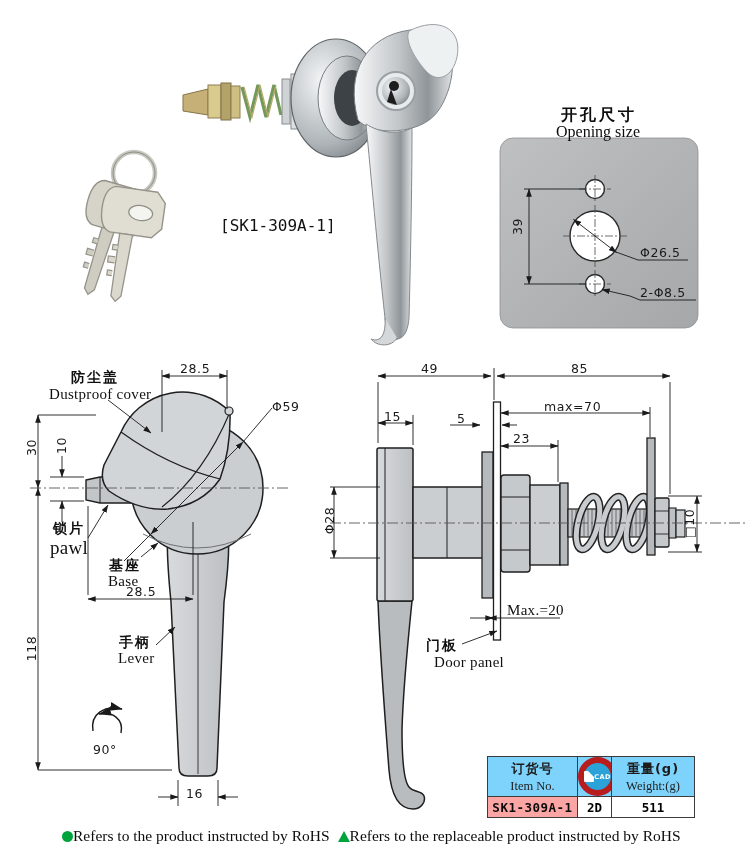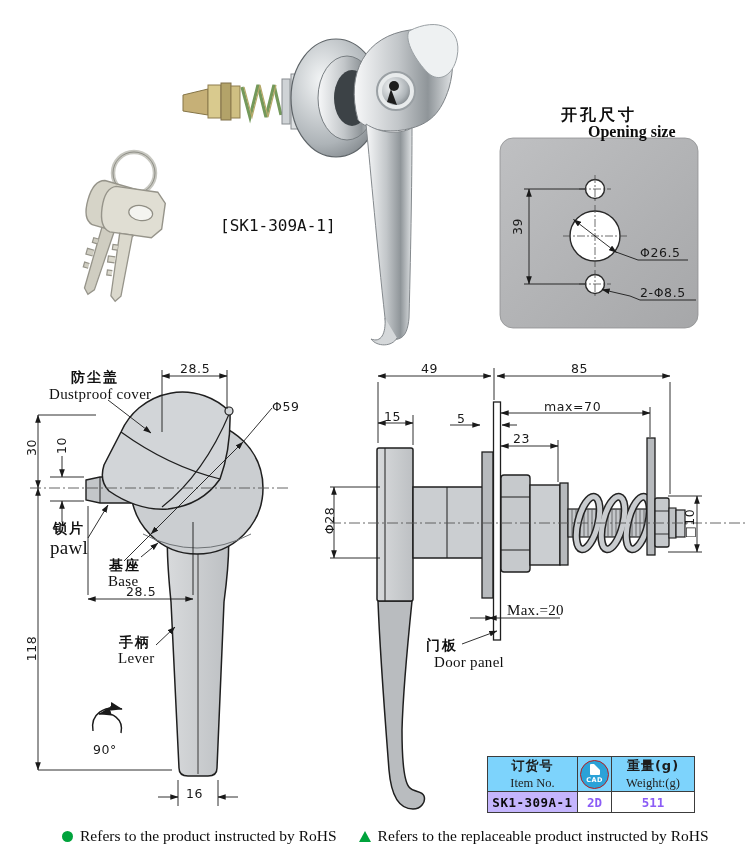--- a/index.html
+++ b/index.html
@@ -15,34 +15,34 @@
   .title-cn{font:bold 16px "DejaVu Sans",sans-serif;letter-spacing:3px;color:#0d0d0d;}
   .title-en{font:16px "Liberation Serif",serif;color:#0d0d0d;}
   
   .spec-table{position:absolute;left:487px;top:756px;width:207px;border:1.6px solid #3c3c3c;
               border-collapse:collapse;table-layout:fixed;}
   .spec-table td{border:1.4px solid #3c3c3c;text-align:center;vertical-align:middle;padding:0;}
   .spec-table .hdr{background:#7dd3fc;height:32px;}
   .hdr-cn{font:bold 13px "DejaVu Sans",sans-serif;letter-spacing:1px;color:#1c1c1c;display:block;}
   .hdr-en{font:12.5px "Liberation Serif",serif;color:#222;display:block;margin-top:1px;}
   .row-h{height:21px;}
-  .cell-code{background:#c4b5fd;font:bold 12.5px "DejaVu Sans Mono",monospace;letter-spacing:.5px;color:#0c0c0c;}
-  .cell-val{background:#fff;font:bold 12.5px "DejaVu Sans Mono",monospace;color:#8b5cf6;}
+  .cell-code{background:#fca5a5;font:bold 12.5px "DejaVu Sans Mono",monospace;letter-spacing:.5px;color:#0c0c0c;}
+  .cell-val{background:#fff;font:bold 12.5px "DejaVu Sans Mono",monospace;color:#000000;}
   
-  .cad-icon{width:27px;height:27px;border-radius:50%;background:#2ba2d8;border:1px solid #b91c1c;
-            margin:0 auto;display:flex;flex-direction:column;align-items:center;justify-content:center;}
+  .cad-icon{width:27px;height:27px;border-radius:50%;background:#2ba2d8;border:6px solid #b91c1c;
+            margin:0 auto;display:flex;align-items:center;justify-content:center;}
   .cad-doc{width:10px;height:11px;background:#fff;border-radius:1px;position:relative;}
   .cad-doc:after{content:"";position:absolute;right:0;top:0;width:0;height:0;
                  border:3px solid;border-color:#2ba2d8 #2ba2d8 transparent transparent;}
   .cad-txt{font:bold 6.5px "DejaVu Sans",sans-serif;color:#fff;letter-spacing:.4px;margin-top:1px;}
   
   .legend-cn{position:absolute;left:430px;top:812px;display:flex;align-items:center;gap:8px;
              font:bold 13.5px "DejaVu Sans",sans-serif;color:#0c0c0c;}
   .legend-cn .gap{width:14px;}
-  .legend-en{position:absolute;left:62px;top:827px;display:flex;align-items:center;gap:7px;
+  .legend-en{position:absolute;left:62px;top:827px;display:flex;align-items:center;
              font:15.5px "Liberation Serif",serif;color:#0c0c0c;}
   .legend-en .gap{width:8px;}
   .dot{width:11px;height:11px;border-radius:50%;display:inline-block;flex:none;}
   .tri{width:0;height:0;border-left:6px solid transparent;border-right:6px solid transparent;
        border-bottom:11px solid #00a33c;display:inline-block;flex:none;}
 </style>
 </head>
 <body>
 
 <div class="page">
@@ -268,21 +268,21 @@
       <line x1="560" y1="618" x2="489" y2="618" marker-end="url(#ar)"></line>
       <line x1="470" y1="618" x2="493" y2="618" marker-end="url(#ar)"></line>
       <line x1="462" y1="644" x2="497" y2="631" marker-end="url(#ar)"></line>
     </g>
   </g>
 </svg>
 
   <div class="lbl mono" style="left:220px;top:216px;">[SK1-309A-1]</div>
 
   <div class="lbl title-cn" style="left:561px;top:105px;">开孔尺寸</div>
-  <div class="lbl title-en" style="left:588px;top:123px;font-weight:bold;">Opening size</div>
+  <div class="lbl title-en" style="left:556px;top:123px;">Opening size</div>
   <div class="lbl dim rot" style="left:503px;top:219px;width:28px;">39</div>
   <div class="lbl dim" style="left:640px;top:245px;">Φ26.5</div>
   <div class="lbl dim" style="left:640px;top:285px;">2-Φ8.5</div>
 
   <div class="lbl cn" style="left:71px;top:369px;">防尘盖</div>
   <div class="lbl en" style="left:49px;top:386px;">Dustproof cover</div>
   <div class="lbl dim" style="left:180px;top:361px;">28.5</div>
   <div class="lbl dim" style="left:272px;top:399px;">Φ59</div>
   <div class="lbl dim rot" style="left:19px;top:440px;width:24px;">30</div>
   <div class="lbl dim rot" style="left:49px;top:438px;width:24px;">10</div>

